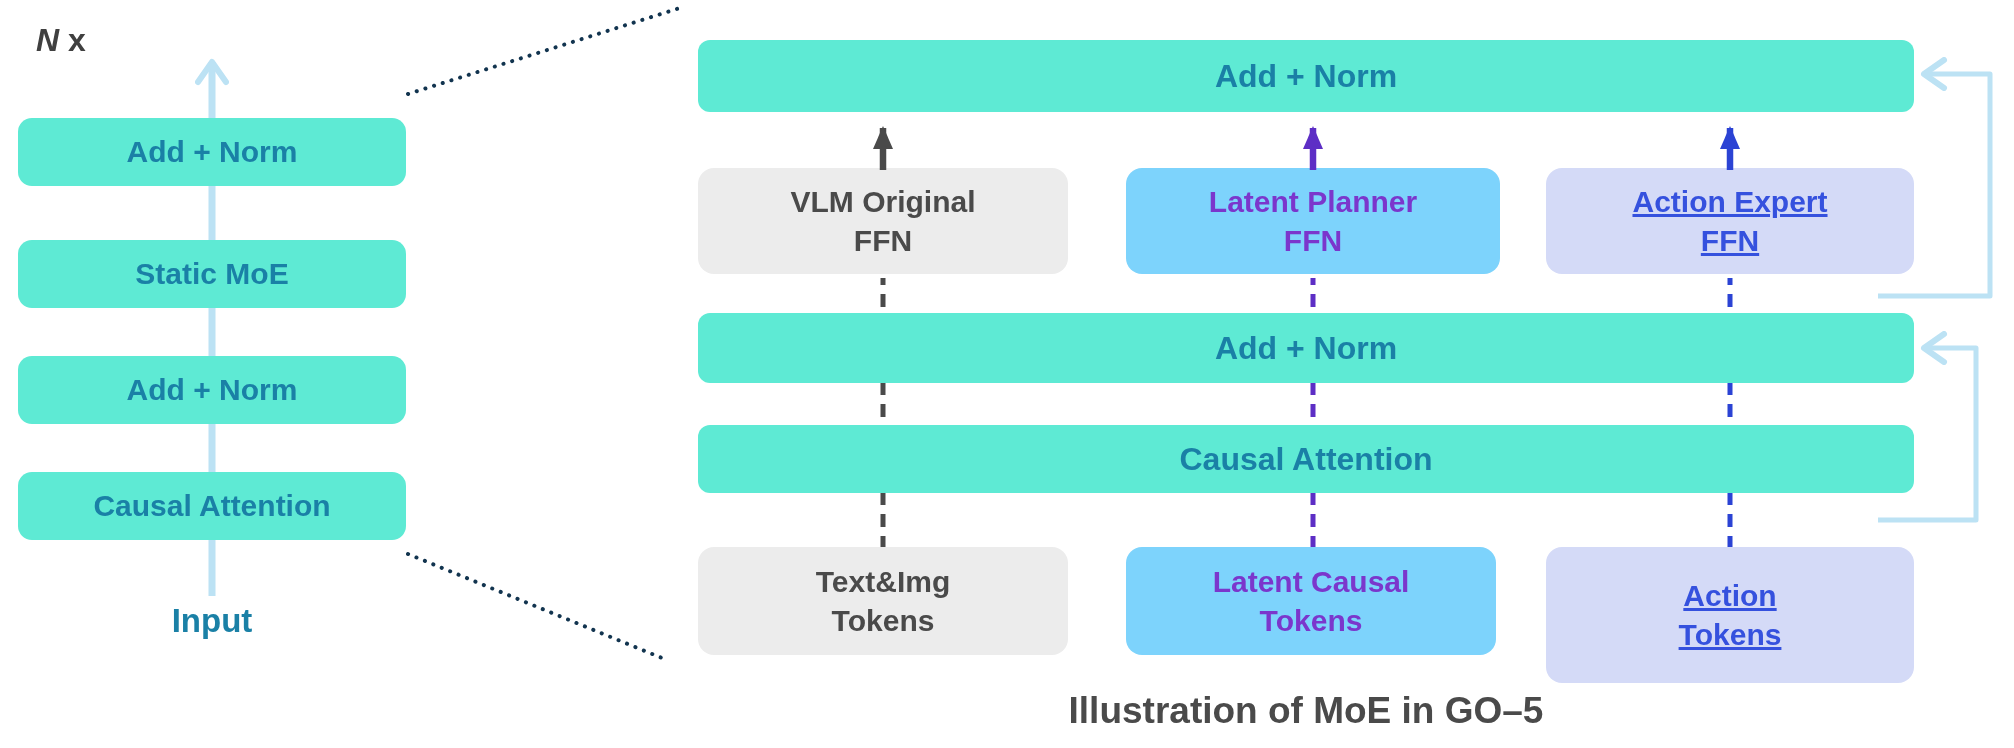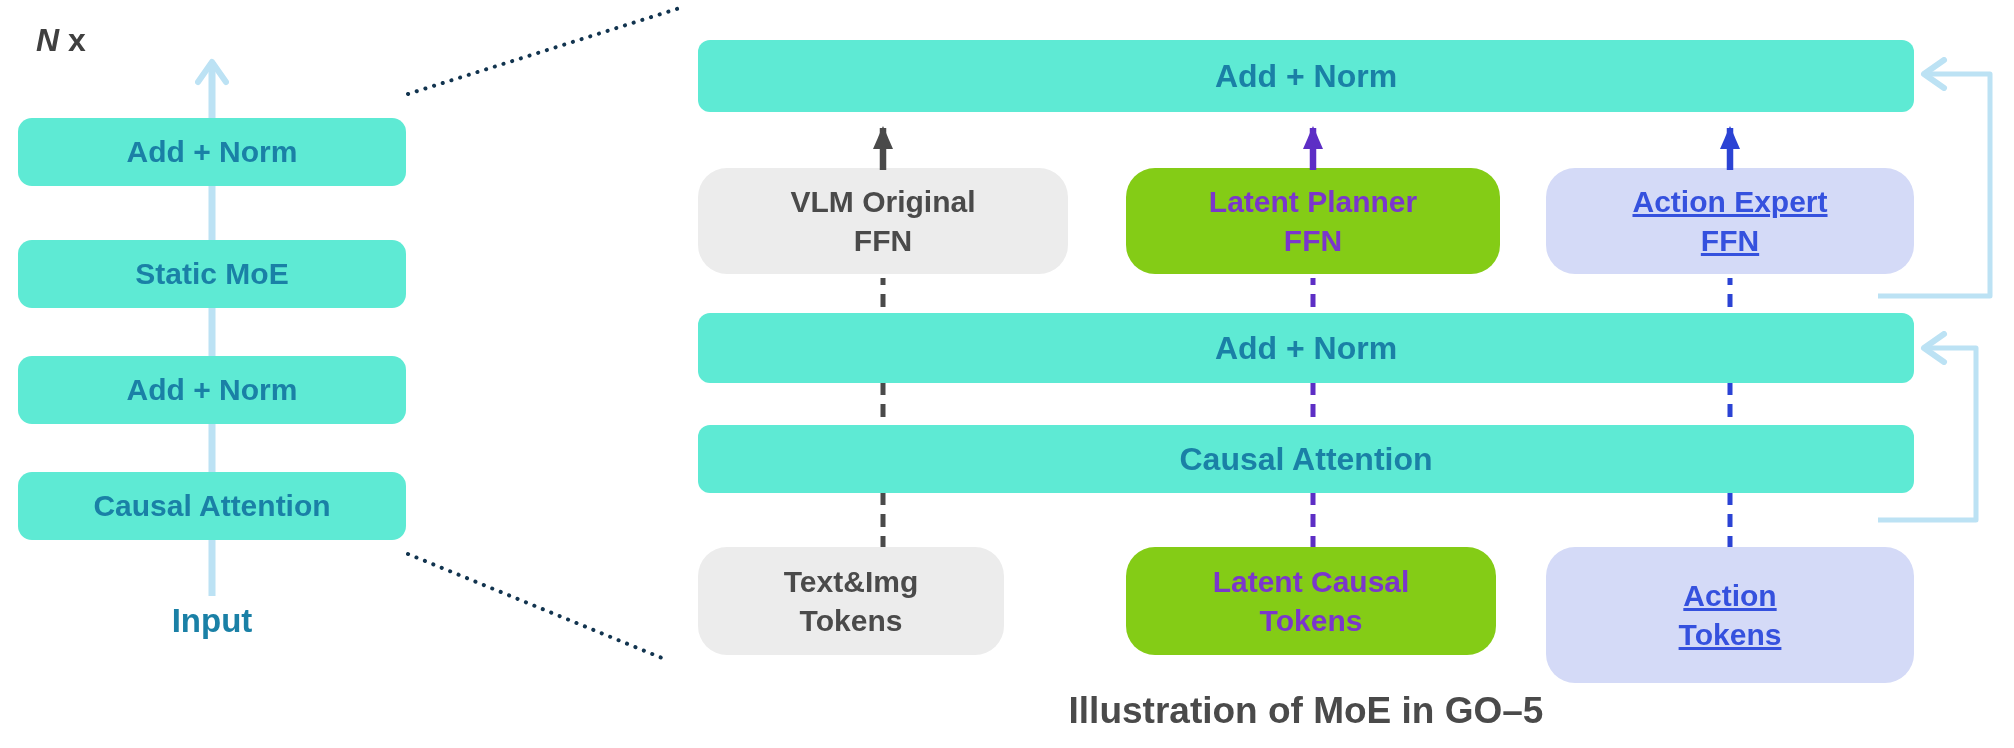--- a/index.html
+++ b/index.html
@@ -22,27 +22,27 @@
     border-radius:12px;
     display:flex; align-items:center; justify-content:center;
     color:#1A80A6;
     font-size:31px;
     z-index:1;
   }
   .left-block { border-radius:14px; font-size:30px; }
 
   .box {
     position:absolute;
-    border-radius:29px;
+    border-radius:16px;
     display:flex; flex-direction:column; align-items:center; justify-content:center;
     font-size:30px; line-height:1.3;
     z-index:1; text-align:center;
   }
   .box.gray   { background:#ECECEC; color:#4A4A4A; }
-  .box.purple { background:#84cc16; color:#7B36CC; }
+  .box.purple { background:#7dd3fc; color:#7B36CC; }
   .box.blue   { background:#D4DAF7; color:#3551DE;text-decoration:underline; }
 
   .nx-label {
     position:absolute; left:36px; top:22px;
     font-size:32px; color:#404040; z-index:1;
   }
   .nx-label .n { font-style:italic; }
 
   .input-label {
     position:absolute; left:18px; top:602px; width:388px;
@@ -105,21 +105,21 @@
   </div>
   <div class="box blue" style="left:1546px; top:168px; width:368px; height:106px;">
     <span>Action Expert</span>
     <span>FFN</span>
   </div>
 
   <div class="bar" style="left:698px; top:313px; width:1216px; height:70px; font-size:32px;">Add + Norm</div>
 
   <div class="bar" style="left:698px; top:425px; width:1216px; height:68px; font-size:32px;">Causal Attention</div>
 
-  <div class="box gray" style="left:698px; top:547px; width:306px; height:108px;">
+  <div class="box gray" style="left:698px; top:547px; width:370px; height:108px;">
     <span>Text&amp;Img</span>
     <span>Tokens</span>
   </div>
   <div class="box purple" style="left:1126px; top:547px; width:370px; height:108px;">
     <span>Latent Causal</span>
     <span>Tokens</span>
   </div>
   <div class="box blue" style="left:1546px; top:547px; width:368px; height:136px;">
     <span>Action</span>
     <span>Tokens</span>

